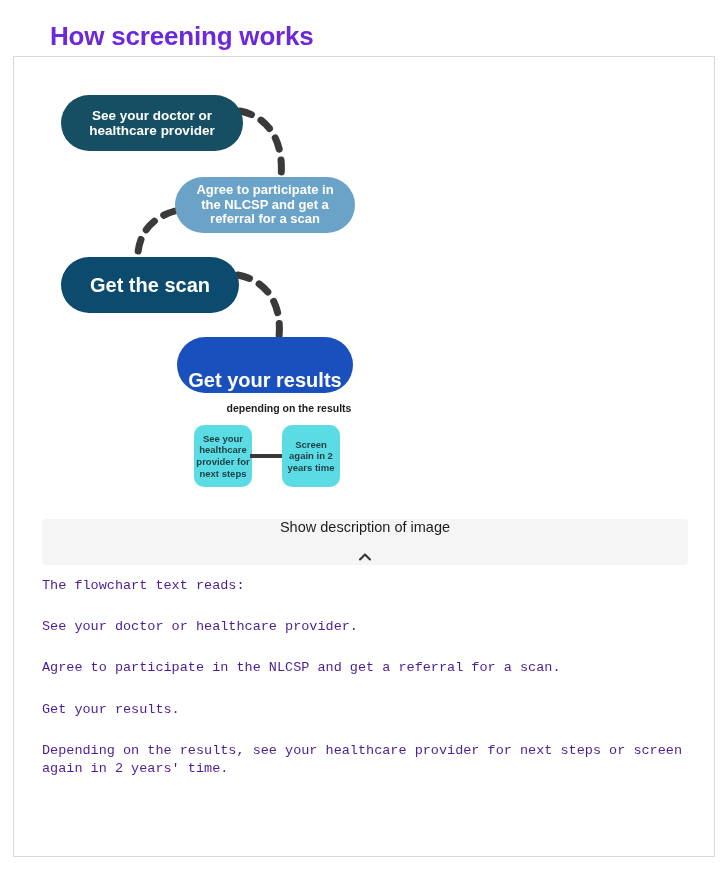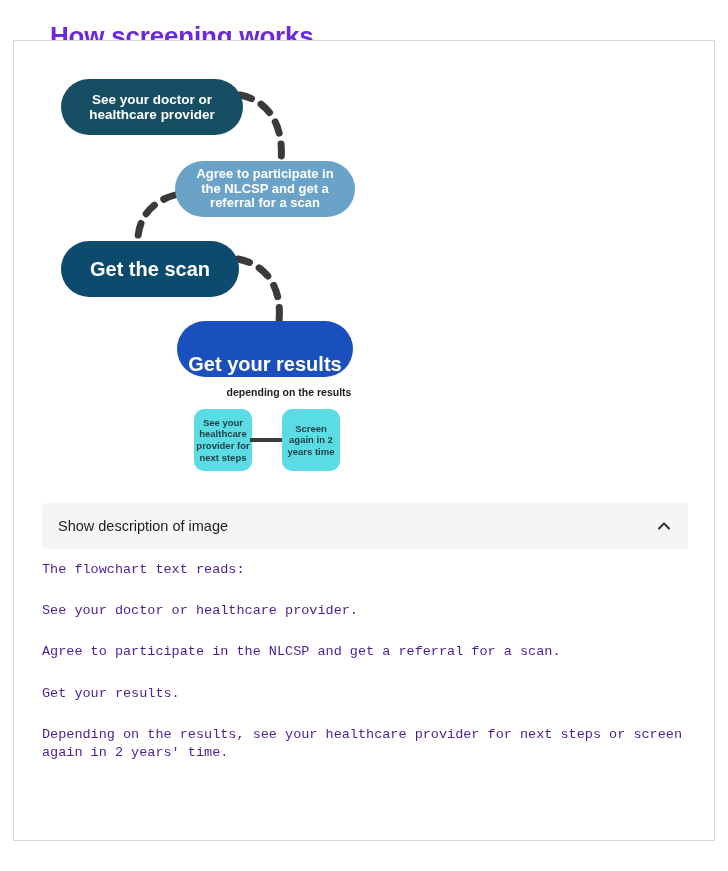--- a/index.html
+++ b/index.html
@@ -17,21 +17,21 @@
     left: 13px; top: 4px;
     font-size: 26px;
     font-weight: bold;
     letter-spacing: -0.2px;
     color: #6d28d9;
     margin-left: 37px;
   }
 
   .card {
     position: absolute;
-    left: 13px; top: 40px;
+    left: 13px; top: 56px;
     width: 702px; height: 801px;
     border: 1px solid #d8d8d8;
     background: #ffffff;
   }
 
   
   .flow {
     position: absolute;
     left: 30px; top: 24px;
     width: 340px; height: 425px;
@@ -112,20 +112,21 @@
     position: absolute;
     left: 28px; top: 462px;
     width: 646px; height: 46px;
     background: #f5f5f5;
     border-radius: 4px;
     display: flex;
     align-items: center;
     justify-content: space-between;
     padding: 0 16px;
     cursor: pointer;
+    flex-direction: column;
   }
   .accordion-label { font-size: 14.5px; color: #1d1d1d; }
   .chevron { width: 16px; height: 16px; display: block; }
 
   .desc { position: absolute; left: 28px; top: 520px; width: 650px; }
   .desc p {
     margin: 0 0 23px 0;
     font-size: 13.5px;
     color: #4c1d95;
     line-height: 1.35;

